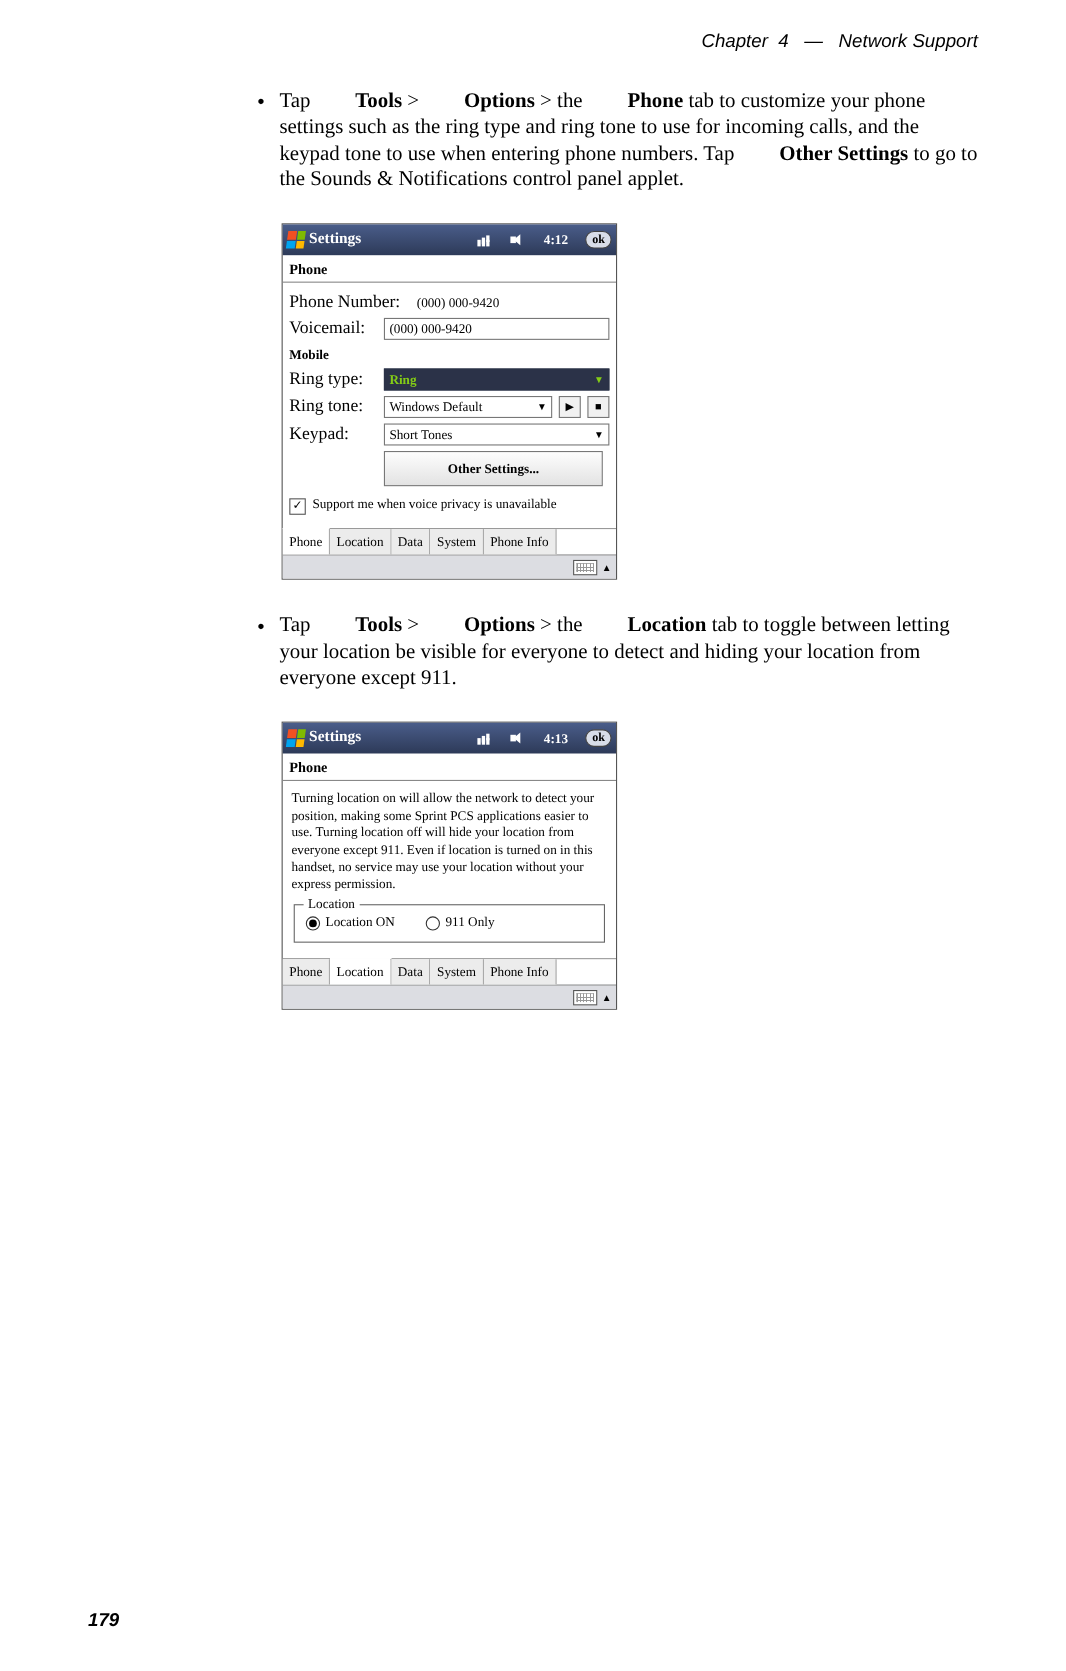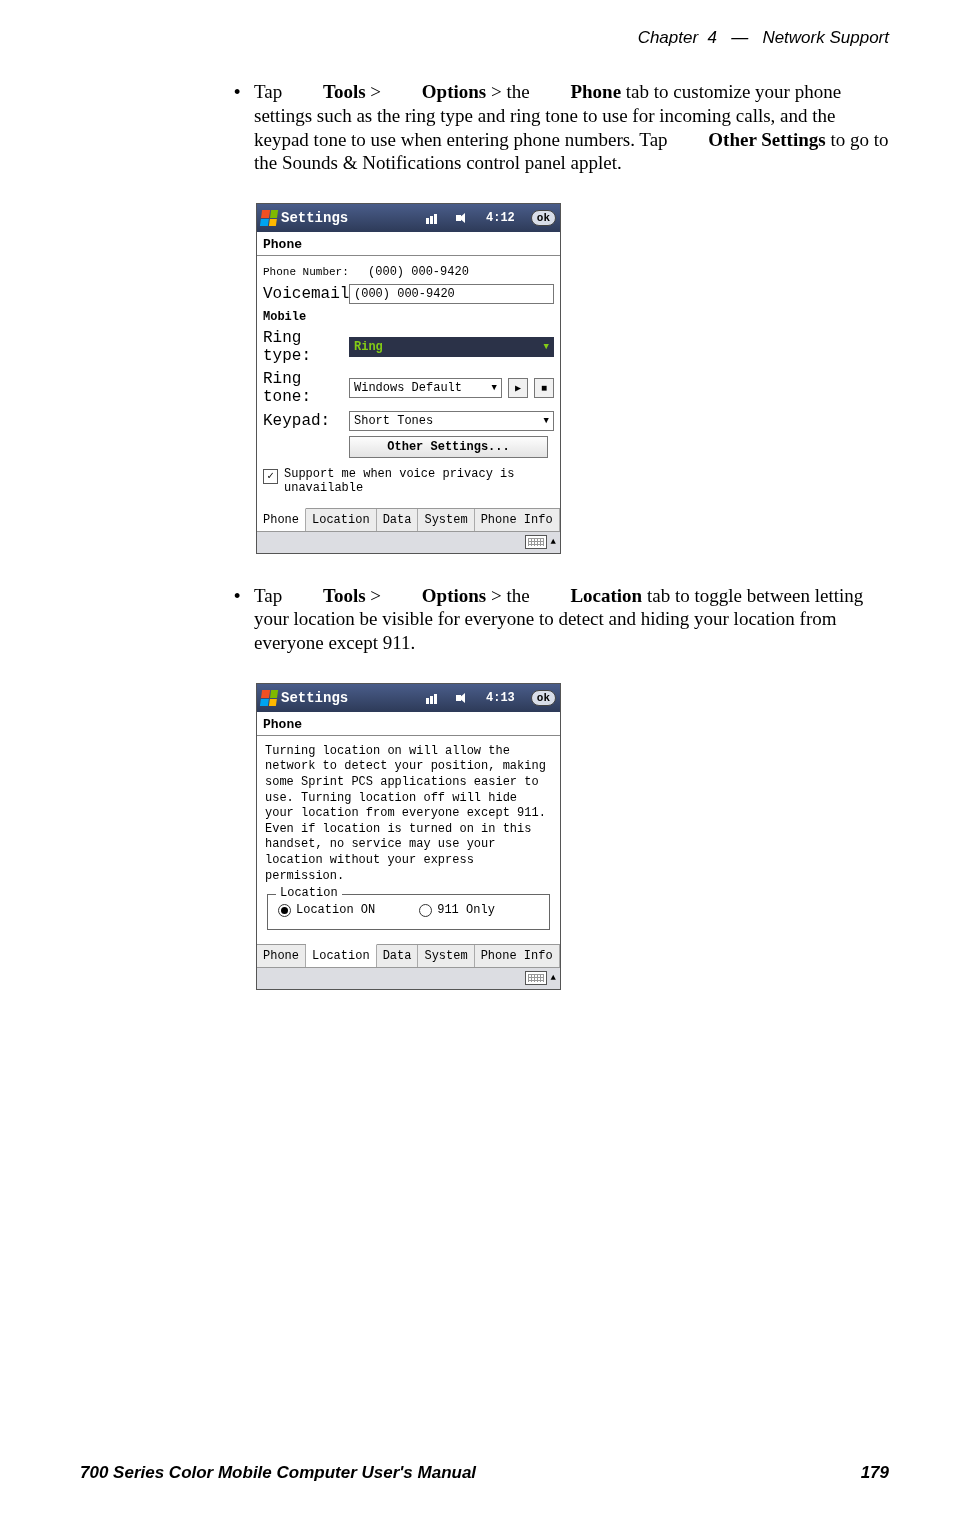--- a/index.html
+++ b/index.html
@@ -44,21 +44,21 @@
     font-size: 19px;
     line-height: 1.25;
   }
   .bold { font-weight: bold; margin-left: 36px; }
 
   
   .device {
     width: 305px;
     border: 1px solid #555;
     background: #fff;
-    font-family: Liberation Mono, monospace;
+    font-family: Liberation Serif, serif;
     font-size: 12px;
     margin-left: 26px;
     margin-bottom: 30px;
     color: #000;
   }
   .titlebar {
     background: linear-gradient(to bottom, #4a5d8a, #2d3a58);
     color: #fff;
     display: flex;
     align-items: center;
@@ -120,41 +120,41 @@
     padding: 0 4px; font-size: 12px; display: flex; align-items: center;
     justify-content: space-between;
   }
   .inp.dark { background: #2b3248; color: #84cc16; font-weight: bold; border-color:#2b3248;}
   .caret { font-size: 9px; }
   .sqbtn {
     width: 20px; height: 20px; border: 1px solid #777; background: #f1f1f1;
     display:flex; align-items:center; justify-content:center; font-size:10px;
   }
   .wide-btn {
-    height: 22px; border: 1px solid #777; background: linear-gradient(#fdfdfd,#e3e3e3);
+    height: 32px; border: 1px solid #777; background: linear-gradient(#fdfdfd,#e3e3e3);
     font-weight: bold; font-size: 12px; display:inline-flex; align-items:center; justify-content:center;
     padding: 0 12px;
   }
   .chk-row { display:flex; align-items:flex-start; gap:6px; margin:10px 0 6px; font-size:12px; line-height:1.15;}
   .chk { width:15px;height:15px;border:1px solid #555;display:flex;align-items:center;justify-content:center;font-size:11px;flex-shrink:0; margin-top:1px;}
   .tabs { display:flex; border-top:1px solid #999; font-size:12px; }
   .tab { padding:4px 6px; border-right:1px solid #aaa; background:#ececec; }
   .tab.active { background:#fff; font-weight:normal; border-top:1px solid #fff; margin-top:-1px;}
   .bottombar { display:flex; justify-content:flex-end; align-items:center;
     border-top:1px solid #999; height:22px; padding:0 4px; gap:4px; background:#dcdde2;}
   .kbd { width:22px;height:14px;border:1px solid #555;background:#fff;position:relative;}
   .kbd::before{content:"";position:absolute;inset:2px;background:
     repeating-linear-gradient(#000 0 1px, transparent 1px 3px),
     repeating-linear-gradient(90deg,#000 0 1px, transparent 1px 3px); opacity:.4;}
   .tri-up { font-size:9px; }
 
   .loc-body { padding: 6px 8px; font-size:12px; line-height:1.3; }
   .fieldset { border:1px solid #666; margin:10px 2px 8px; padding: 8px 10px 10px; position: relative; }
   .fieldset-legend { position:absolute; top:-9px; left:8px; background:#fff; padding:0 4px; font-size:12px; }
-  .radio-row { display:flex; gap:44px; align-items:center; }
+  .radio-row { display:flex; gap:28px; align-items:center; }
   .radio { width:13px;height:13px;border:1px solid #333;border-radius:50%;display:inline-flex;align-items:center;justify-content:center;margin-right:5px;vertical-align:middle;}
   .radio.sel::after{content:"";width:7px;height:7px;background:#000;border-radius:50%;}
 
   .footer {
     position:absolute; bottom:36px; left:80px; right:80px;
     display:flex; justify-content:space-between;
     font-family: Arial, Helvetica, sans-serif;
     font-weight:bold; font-style:italic; font-size:17px;
   }
 </style>
@@ -193,21 +193,21 @@
         <span class="mini-icon bars"></span>
         <span class="mini-icon speaker"></span>
         <span class="clock">4:12</span>
         <span class="okbtn">ok</span>
       </div>
     </div>
     <div class="screen-title">Phone</div>
     <div class="hr"></div>
     <div class="body">
       <div class="row">
-        <span style="font-size:11px;">Phone Number:</span>&nbsp;
+        <span style="font-size:16px;">Phone Number:</span>&nbsp;
         <span>(000) 000-9420</span>
       </div>
       <div class="row">
         <span class="lbl">Voicemail:</span>
         <span class="inp">
             <span>(000) 000-9420</span>
           </span>
       </div>
       <div style="font-weight:bold;margin-top:6px;">Mobile</div>
       <div class="row">
@@ -302,15 +302,14 @@
     </div>
     <div class="bottombar">
       <span class="kbd"></span>
       <span class="tri-up">▲</span>
     </div>
   </div>
 
 </div>
 
 <div class="footer">
-  <span>700 Series Color Mobile Computer User's Manual</span>
   <span>179</span>
 </div>
 
 </body></html>

